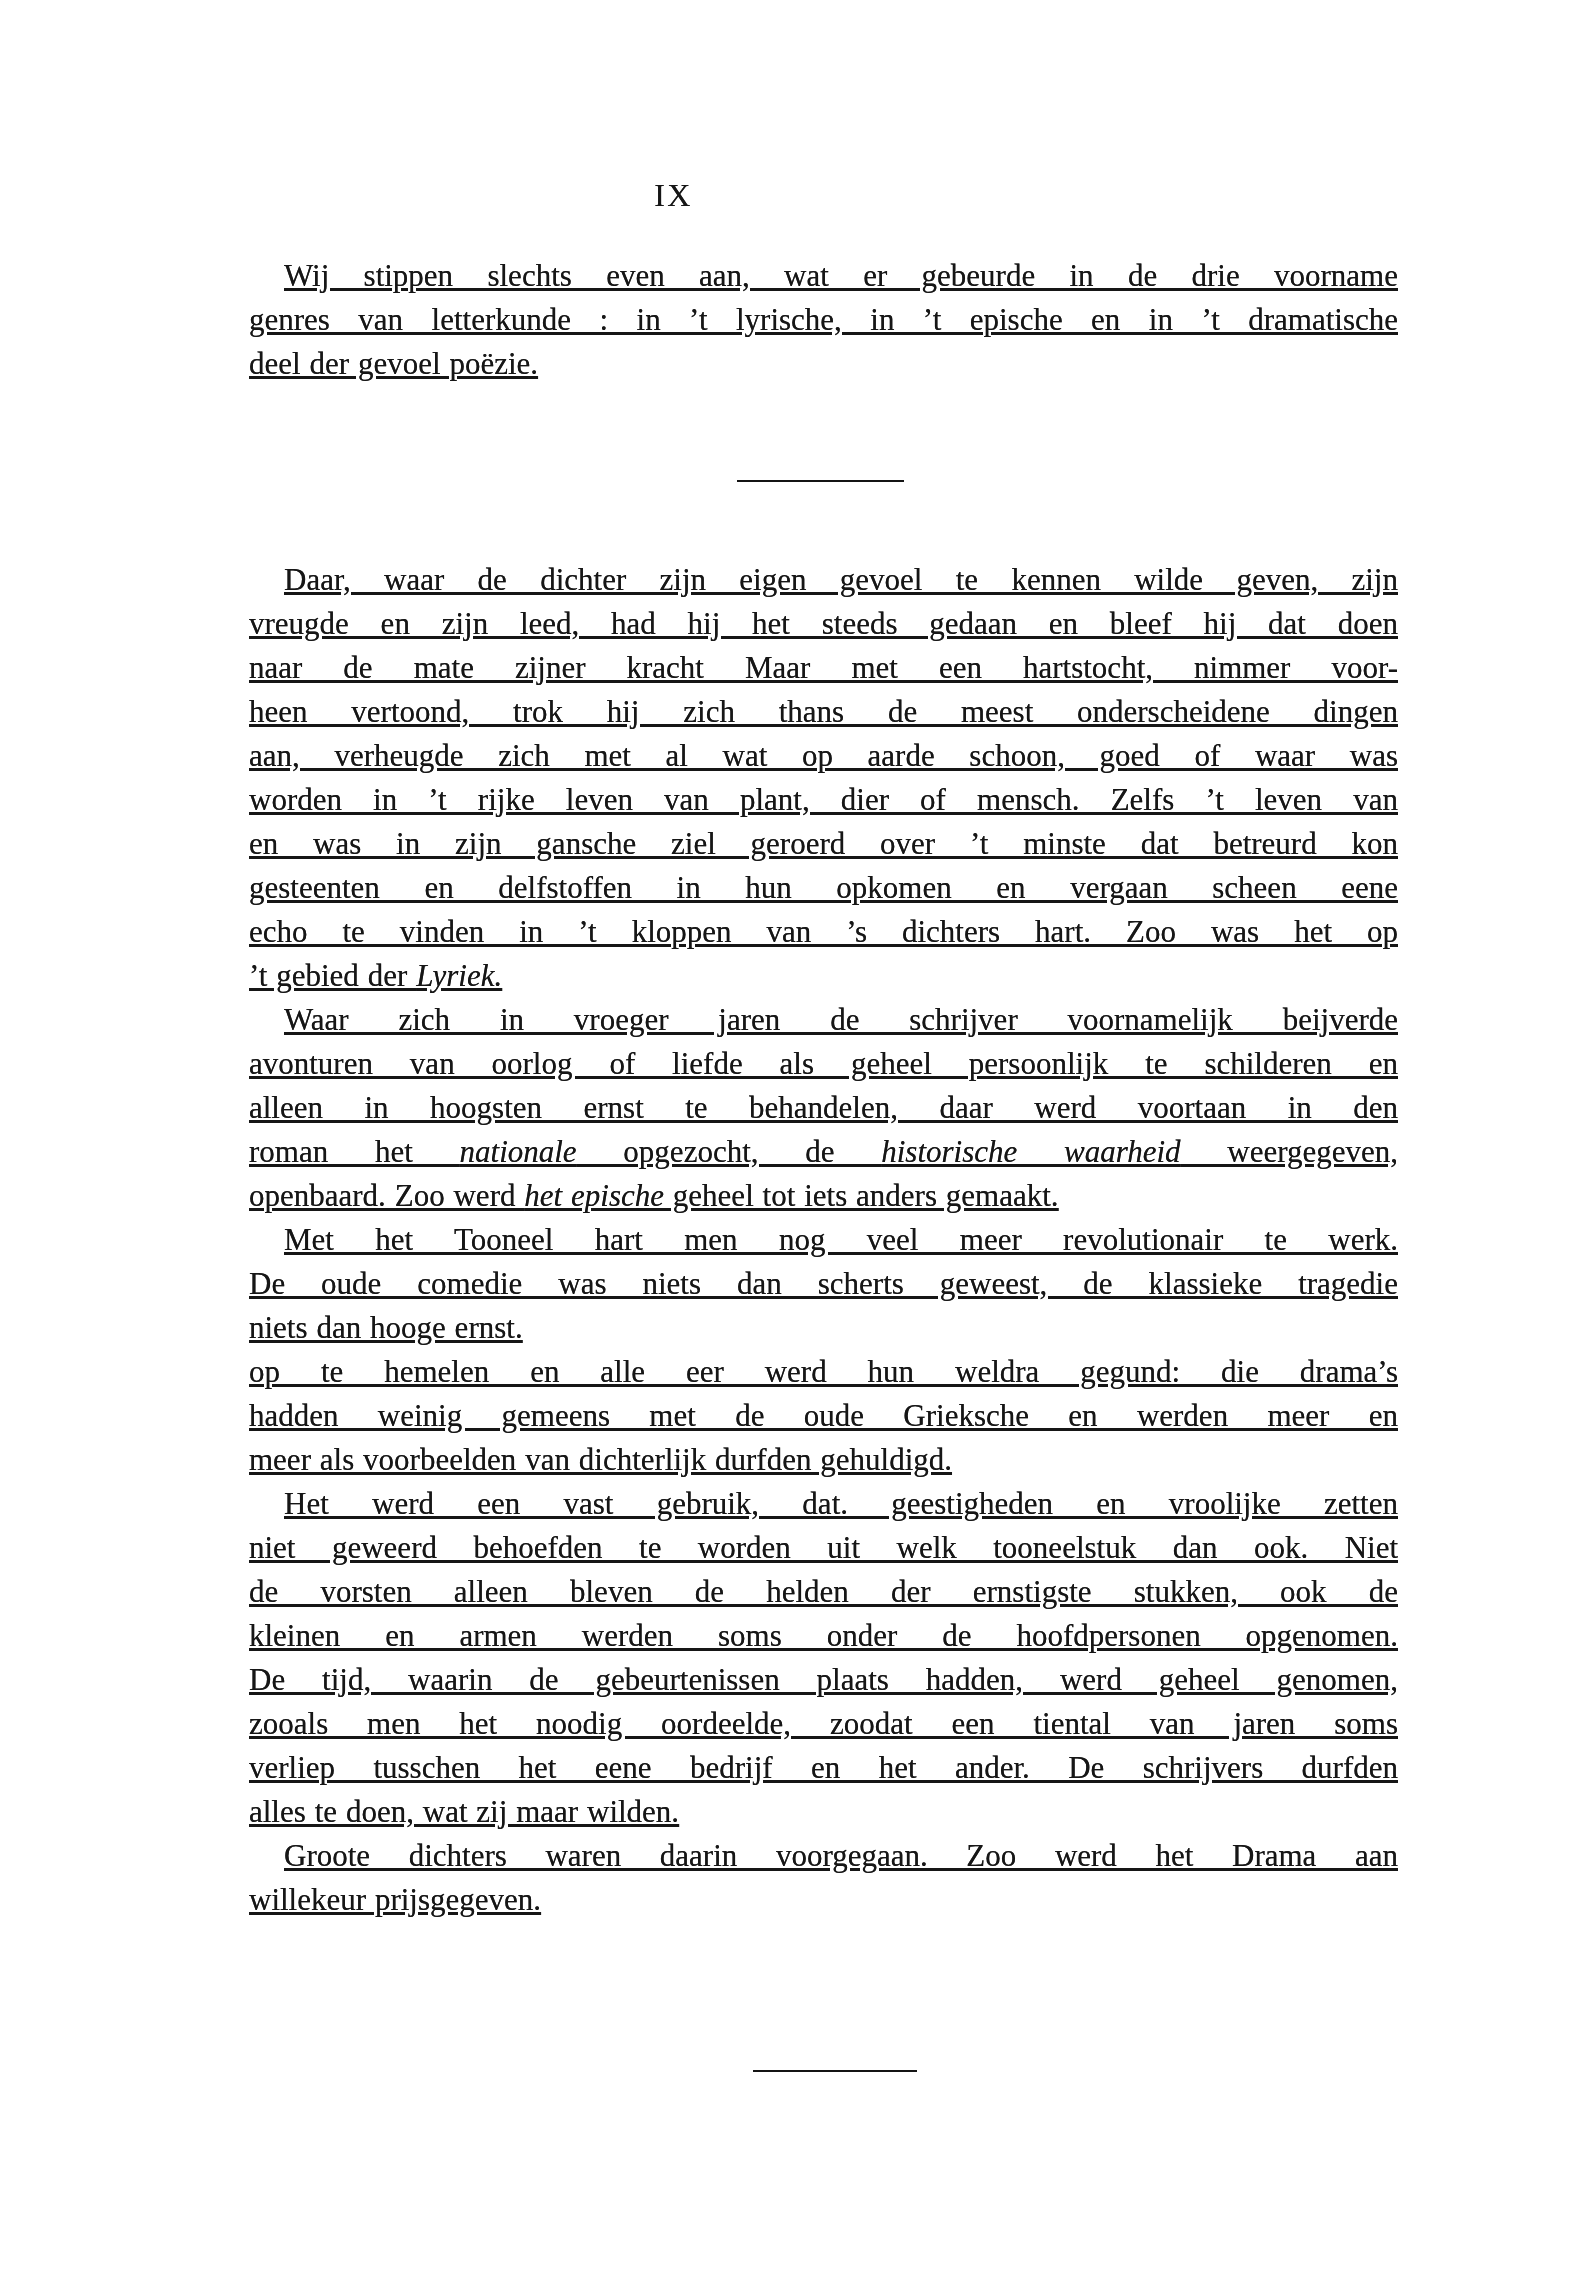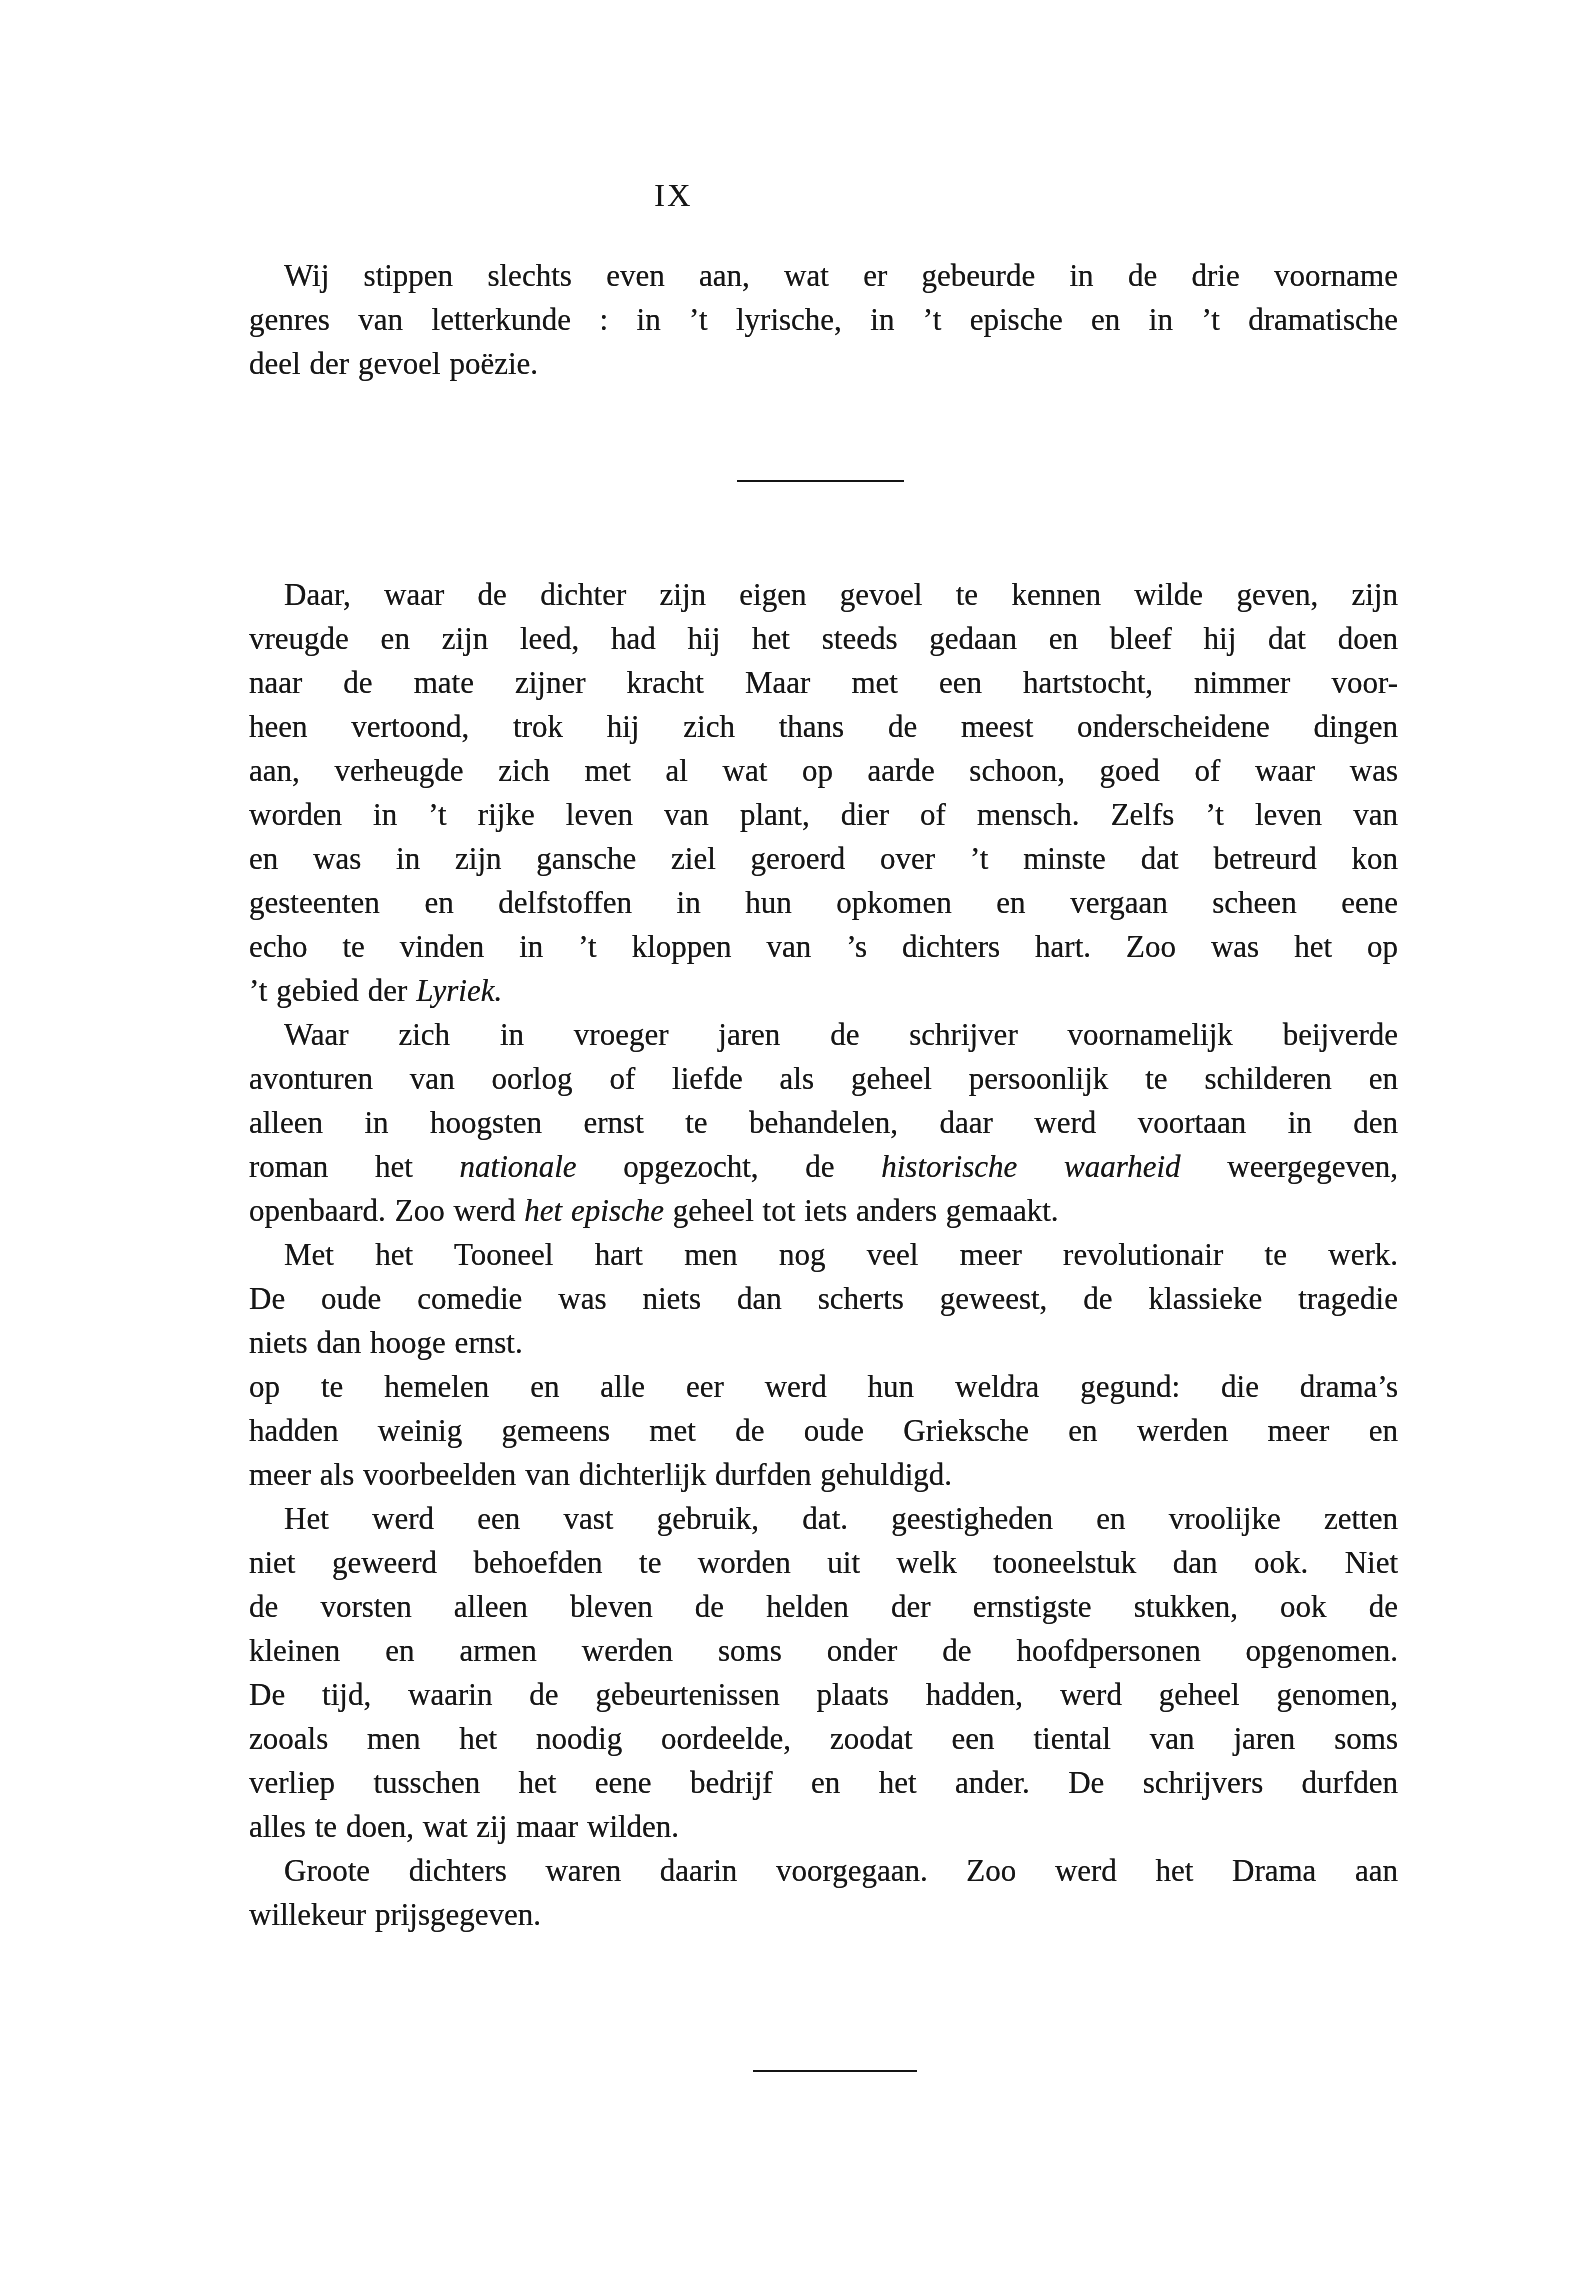--- a/index.html
+++ b/index.html
@@ -21,30 +21,31 @@
     font-size: 32px;
     letter-spacing: 2.3px;
     text-shadow: 0 0 0.5px rgba(0,0,0,.75);
   }
   .textcol {
     position: absolute;
     left: 249px;
     width: 1149px;
   }
   #intro { top: 254px; }
-  #body  { top: 573px; }
+  #body  { top: 558px; }
   .para { margin: 0; }
   .line {
     font-size: 31px;
     line-height: 44px;
     text-align: justify;
     text-align-last: justify;
     word-spacing: 1.1px;
     text-shadow: 0 0 0.5px rgba(0,0,0,.75);
     white-space: normal;
+    text-decoration: underline;
   }
   .line.indent { padding-left: 35px; }
   .line.last { text-align-last: left; }
   .line i { font-style: italic; }
   .rule {
     position: absolute;
     height: 0;
     border-top: 2.3px solid #141414;
   }
   #rule-top    { left: 737px;  top: 480px;  width: 167px; }

